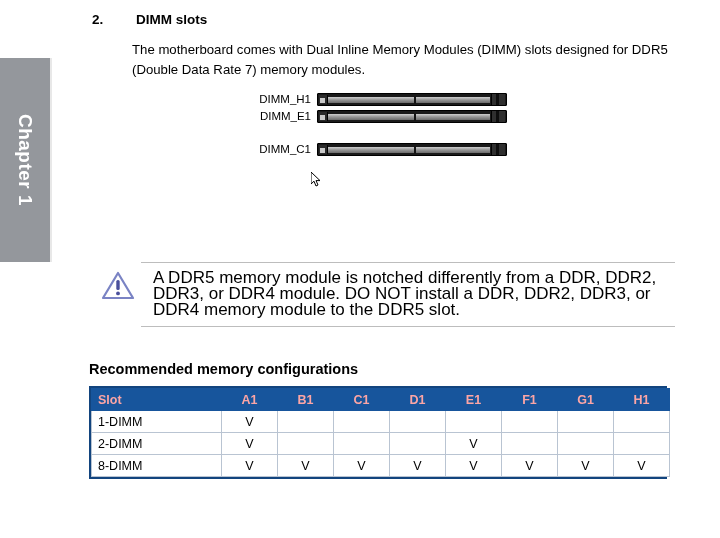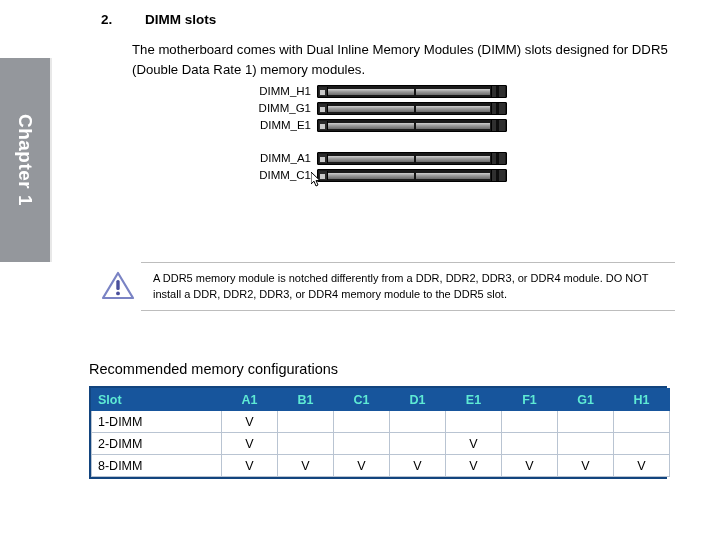--- a/index.html
+++ b/index.html
@@ -35,21 +35,21 @@
     white-space: nowrap;
     color: #ffffff;
     font-weight: bold;
     font-size: 19px;
     letter-spacing: 0.5px;
   }
 
   
   #section-head {
     position: absolute;
-    left: 101px;
+    left: 92px;
     top: 12px;
     width: 600px;
   }
   #section-head .num {
     display: inline-block;
     width: 44px;
     font-weight: bold;
     font-size: 13.5px;
     vertical-align: top;
   }
@@ -66,21 +66,21 @@
     top: 40px;
     width: 560px;
     font-size: 13.2px;
     line-height: 20px;
   }
 
   
   #dimm-diagram {
     position: absolute;
     left: 255px;
-    top: 84px;
+    top: 92px;
     width: 260px;
   }
   .dimm-row {
     display: flex;
     align-items: center;
     height: 15px;
     margin-bottom: 2px;
   }
   .dimm-row .dimm-label {
     width: 56px;
@@ -184,31 +184,31 @@
     display: flex;
     justify-content: center;
   }
   #note-box .note-content {
     flex: 1;
     border-top: 1px solid #bdbdbd;
     border-bottom: 1px solid #bdbdbd;
     padding: 7px 6px 8px 12px;
   }
   #note-box .note-text {
-    font-size: 11px;
+    font-size: 17px;
     line-height: 16px;
   }
 
   
   #table-heading {
     position: absolute;
     left: 89px;
     top: 361px;
     font-size: 14.5px;
-    font-weight: normal;
+    font-weight: bold;
   }
   #mem-table-wrap {
     position: absolute;
     left: 89px;
     top: 386px;
     width: 578px;
     border: 2px solid #12447e;
     box-sizing: border-box;
   }
   table#mem-table {
@@ -219,21 +219,21 @@
   table#mem-table th,
   table#mem-table td {
     border: 1px solid #b9c4d2;
     height: 22px;
     font-size: 12.5px;
     padding: 0 6px;
     box-sizing: border-box;
   }
   table#mem-table thead th {
     background: #17559c;
-    color: #5eead4;
+    color: #fca5a5;
     font-weight: bold;
     border: 1px solid #17559c;
     text-align: center;
   }
   table#mem-table thead th.col-slot {
     text-align: left;
   }
   table#mem-table tbody td {
     text-align: center;
     color: #000;
@@ -248,66 +248,48 @@
 <body>
 
 <div id="chapter-tab">
   <span class="tab-text">Chapter 1</span>
 </div>
 
 <div id="section-head">
   <span class="num">2.</span><span class="title">DIMM slots</span>
 </div>
 
-<div id="section-body">The motherboard comes with Dual Inline Memory Modules (DIMM) slots designed for DDR5 (Double Data Rate 1) memory modules.</div>
+<div id="section-body">The motherboard comes with Dual Inline Memory Modules (DIMM) slots designed for DDR5 (Double Data Rate 7) memory modules.</div>
 
 <div id="dimm-diagram">
 
   <div>
     <div class="dimm-row">
       <span class="dimm-label">DIMM_H1</span>
       <span class="dimm-slot">
         <span class="rail"></span>
         <span class="notch"></span>
         <span class="clip-left"></span>
         <span class="clip-right"></span>
       </span>
     </div>
     <div class="dimm-row">
-      <span class="dimm-label">DIMM_G1</span>
-      <span class="dimm-slot">
-        <span class="rail"></span>
-        <span class="notch"></span>
-        <span class="clip-left"></span>
-        <span class="clip-right"></span>
-      </span>
-    </div>
-    <div class="dimm-row">
       <span class="dimm-label">DIMM_E1</span>
       <span class="dimm-slot">
         <span class="rail"></span>
         <span class="notch"></span>
         <span class="clip-left"></span>
         <span class="clip-right"></span>
       </span>
     </div>
   </div>
 
   <div class="dimm-group-gap"></div>
 
   <div>
-    <div class="dimm-row">
-      <span class="dimm-label">DIMM_A1</span>
-      <span class="dimm-slot">
-        <span class="rail"></span>
-        <span class="notch"></span>
-        <span class="clip-left"></span>
-        <span class="clip-right"></span>
-      </span>
-    </div>
     <div class="dimm-row">
       <span class="dimm-label">DIMM_C1</span>
       <span class="dimm-slot">
         <span class="rail"></span>
         <span class="notch"></span>
         <span class="clip-left"></span>
         <span class="clip-right"></span>
       </span>
     </div>
   </div>

